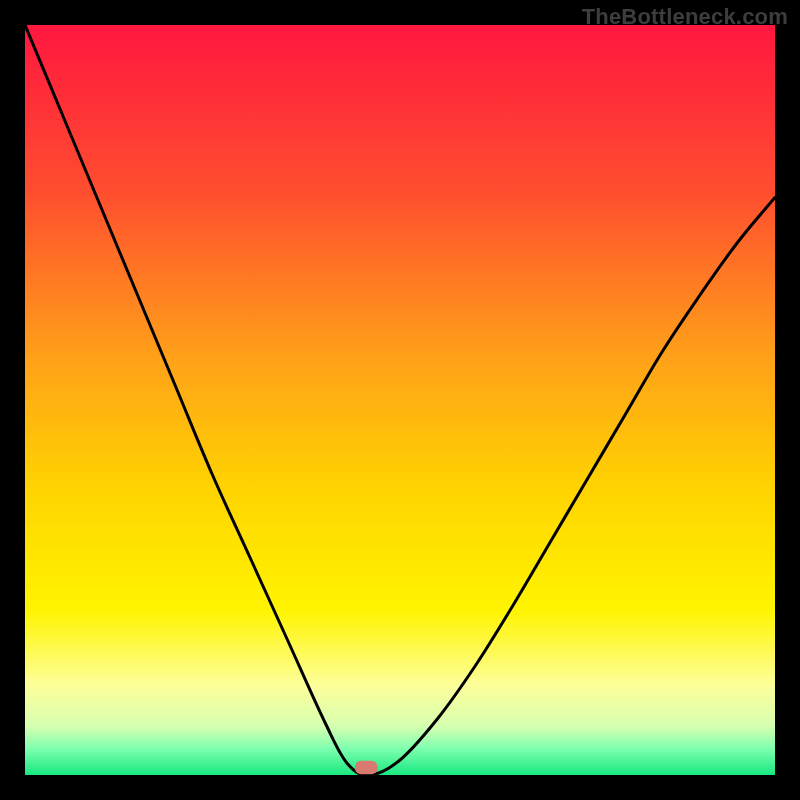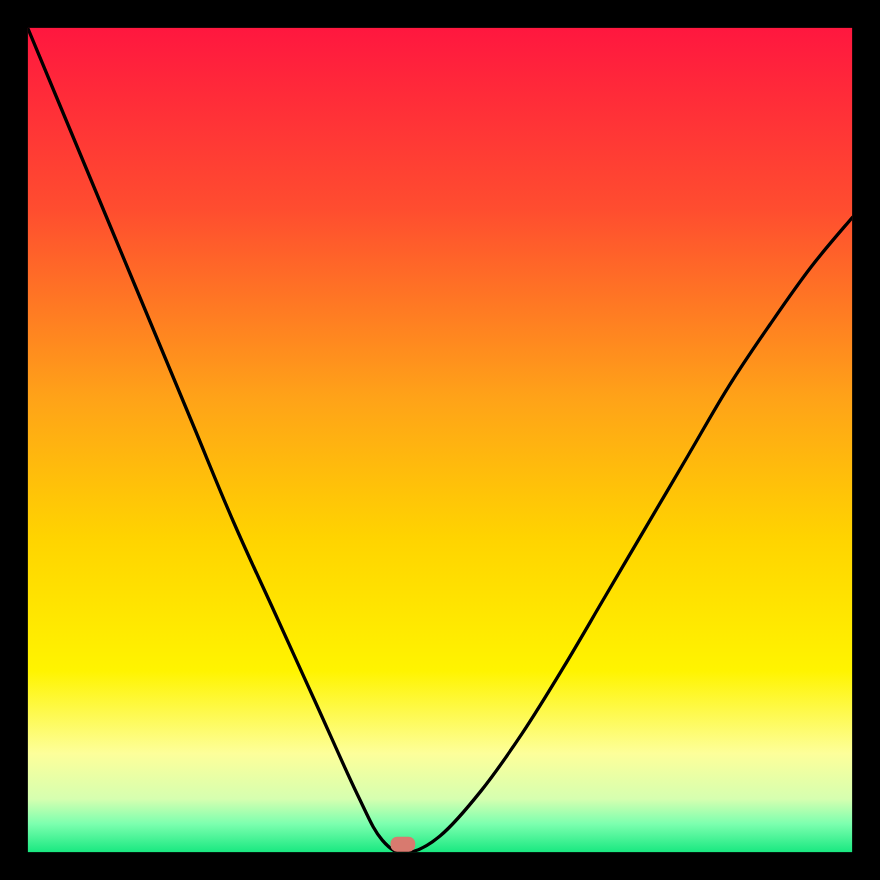--- a/index.html
+++ b/index.html
@@ -38,20 +38,21 @@
   .plot-area svg {
     display: block;
     width: 750px;
     height: 750px;
   }
 </style>
 </head>
 <body>
 
 <div class="frame">
+  <div class="watermark">TheBottleneck.com</div>
   <div class="plot-area">
     <svg viewBox="0 0 750 750">
       <defs>
         <linearGradient id="bg-grad" x1="0" y1="0" x2="0" y2="1">
             <stop offset="0%" stop-color="#ff173f"></stop>
             <stop offset="22%" stop-color="#ff4d2f"></stop>
             <stop offset="45%" stop-color="#ffa318"></stop>
             <stop offset="62%" stop-color="#ffd400"></stop>
             <stop offset="78%" stop-color="#fff400"></stop>
             <stop offset="88%" stop-color="#fdff9a"></stop>

